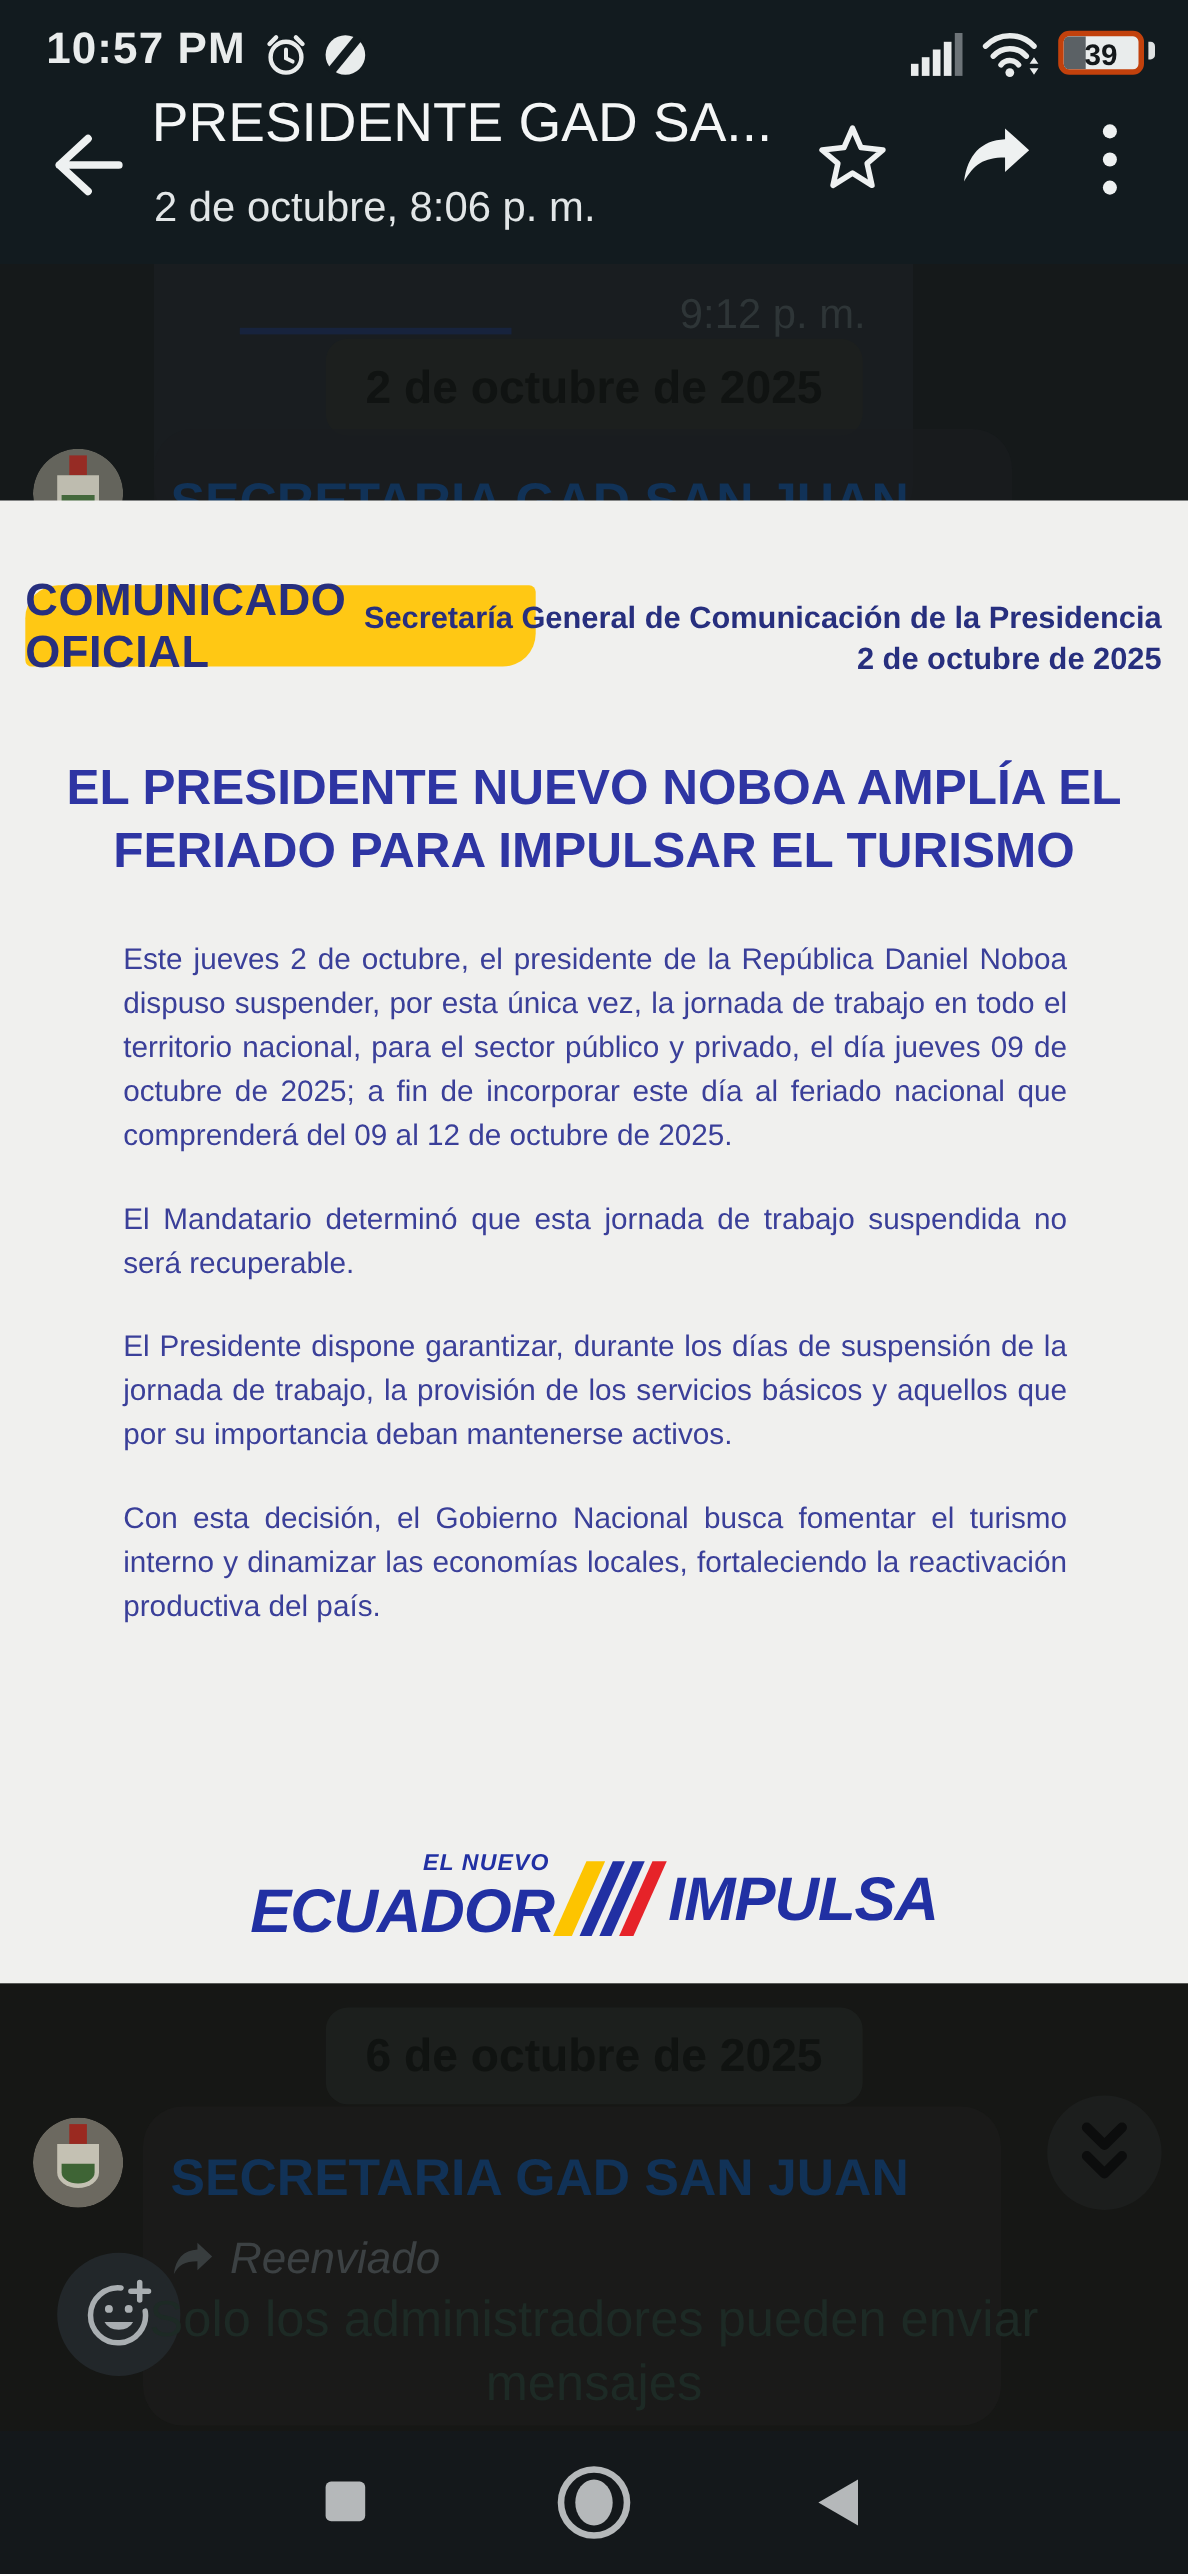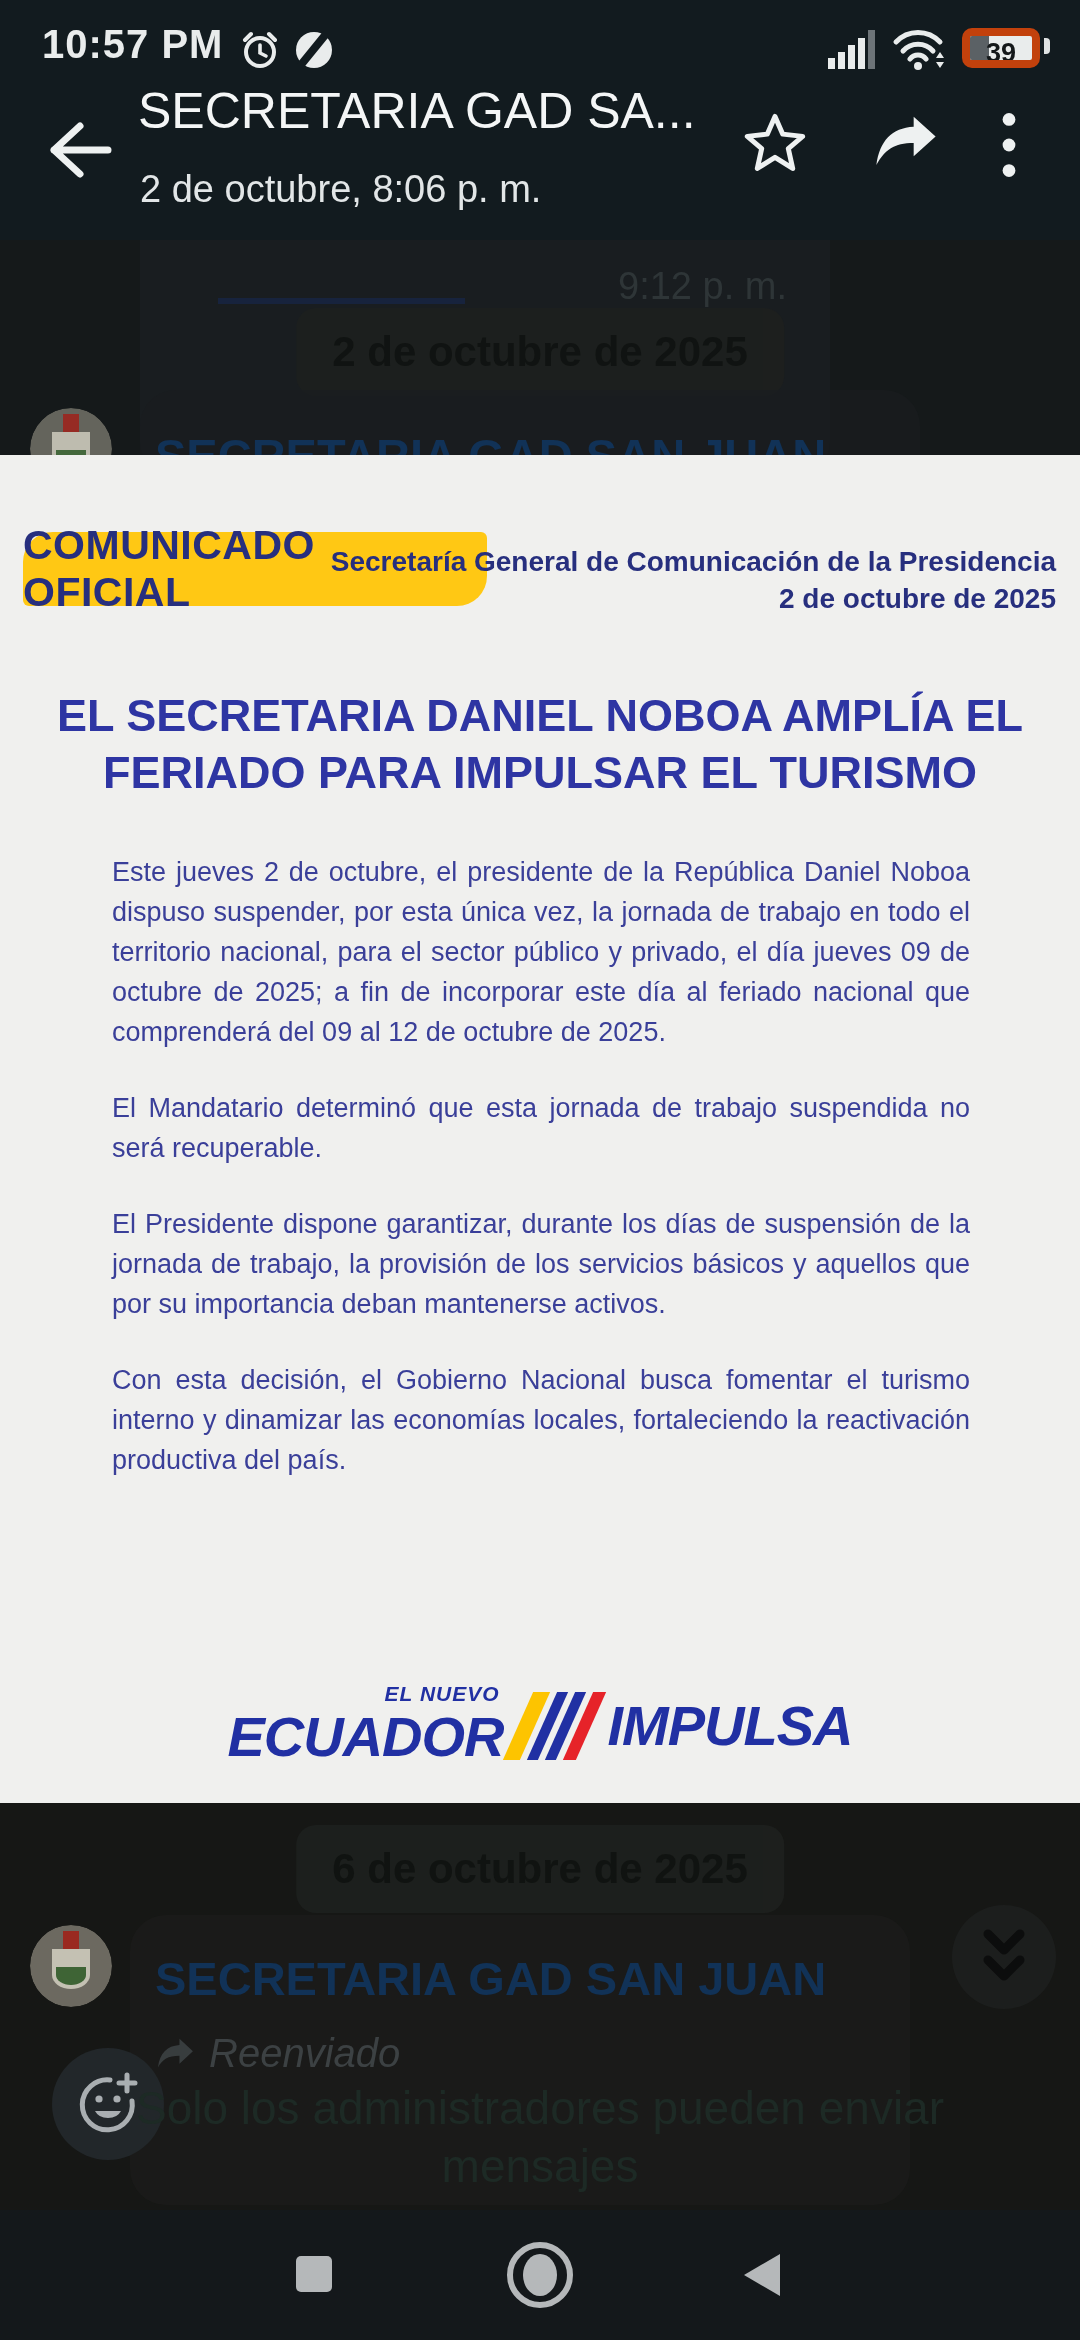--- a/index.html
+++ b/index.html
@@ -119,21 +119,21 @@
 
   <div class="doc">
     <div class="badge">
       <span>COMUNICADO OFICIAL</span>
     </div>
     <div class="source">
       <div>Secretaría General de Comunicación de la Presidencia</div>
       <div>2 de octubre de 2025</div>
     </div>
     <div class="doc-title">
-      <div>EL SECRETARIA DANIEL NOBOA AMPLÍA EL</div>
+      <div>EL PRESIDENTE NUEVO NOBOA AMPLÍA EL</div>
       <div>FERIADO PARA IMPULSAR EL TURISMO</div>
     </div>
     <div class="doc-body">
       <p>Este jueves 2 de octubre, el presidente de la República Daniel Noboa dispuso suspender, por esta única vez, la jornada de trabajo en todo el territorio nacional, para el sector público y privado, el día jueves 09 de octubre de 2025; a fin de incorporar este día al feriado nacional que comprenderá del 09 al 12 de octubre de 2025.</p>
       <p>El Mandatario determinó que esta jornada de trabajo suspendida no será recuperable.</p>
       <p>El Presidente dispone garantizar, durante los días de suspensión de la jornada de trabajo, la provisión de los servicios básicos y aquellos que por su importancia deban mantenerse activos.</p>
       <p>Con esta decisión, el Gobierno Nacional busca fomentar el turismo interno y dinamizar las economías locales, fortaleciendo la reactivación productiva del país.</p>
     </div>
     <div class="logo">
       <div class="ec-wrap">
@@ -205,31 +205,31 @@
         <rect x="30" y="10" width="7" height="31" fill="#e9ecec"></rect>
         <rect x="40" y="2" width="7" height="39" fill="#6d7478"></rect>
       </svg>
       <svg class="st-ic" style="left:892px" width="56" height="44" viewBox="0 0 56 44">
         <path d="M4 14 a30 30 0 0 1 44 0" fill="none" stroke="#e9ecec" stroke-width="5" stroke-linecap="round"></path>
         <path d="M11 23 a20 20 0 0 1 30 0" fill="none" stroke="#e9ecec" stroke-width="5" stroke-linecap="round"></path>
         <path d="M18 31 a10 10 0 0 1 16 0" fill="none" stroke="#e9ecec" stroke-width="5" stroke-linecap="round"></path>
         <circle cx="26" cy="38" r="4" fill="#e9ecec"></circle>
         <path d="M44 30 l4 -6 l4 6 z M52 34 l-4 6 l-4 -6 z" fill="#e9ecec"></path>
       </svg>
-      <div class="st-ic" style="left:962px;width:78px;height:40px;border:8px solid #c2410c;border-radius:10px;background:#e9ecec;overflow:hidden;box-sizing:border-box;">
+      <div class="st-ic" style="left:962px;width:78px;height:40px;border:5px solid #c2410c;border-radius:10px;background:#e9ecec;overflow:hidden;box-sizing:border-box;">
         <div style="position:absolute;left:0;top:0;width:30%;height:100%;background:#5b6165;"></div>
         <div style="position:absolute;left:0;top:2px;width:100%;text-align:center;font-size:27px;font-weight:bold;color:#14181a;">39</div>
       </div>
       <div class="st-ic" style="left:1044px;top:38px;width:6px;height:16px;background:#dfe2e2;border-radius:0 4px 4px 0;"></div>
     </div>
 
     <svg class="hdr-back" width="84" height="76" viewBox="0 0 84 76">
       <path d="M70 38 H16 M16 38 L42 14 M16 38 L42 62" fill="none" stroke="#eef1f1" stroke-width="7" stroke-linecap="round" stroke-linejoin="round"></path>
     </svg>
-    <div class="hdr-title">SECRETARIA GAD SA...</div>
+    <div class="hdr-title">PRESIDENTE GAD SA...</div>
     <div class="hdr-sub">2 de octubre, 8:06 p. m.</div>
 
     <svg class="hdr-ic" style="left:744px" width="62" height="62" viewBox="0 0 56 56">
       <polygon points="28,4 35,20 53,22 40,33 44,51 28,41 12,51 16,33 3,22 21,20" fill="none" stroke="#eef1f1" stroke-width="4.5" stroke-linejoin="round"></polygon>
     </svg>
     <svg class="hdr-ic" style="left:872px" width="68" height="60" viewBox="0 0 62 54">
       <path d="M38 4 L58 22 L38 40 V28 C20 28 12 34 4 48 C7 26 18 14 38 13 Z" fill="#eef1f1"></path>
     </svg>
     <svg class="hdr-ic" style="left:1000px" width="18" height="66" viewBox="0 0 14 62">
       <circle cx="7" cy="7" r="6" fill="#eef1f1"></circle>

